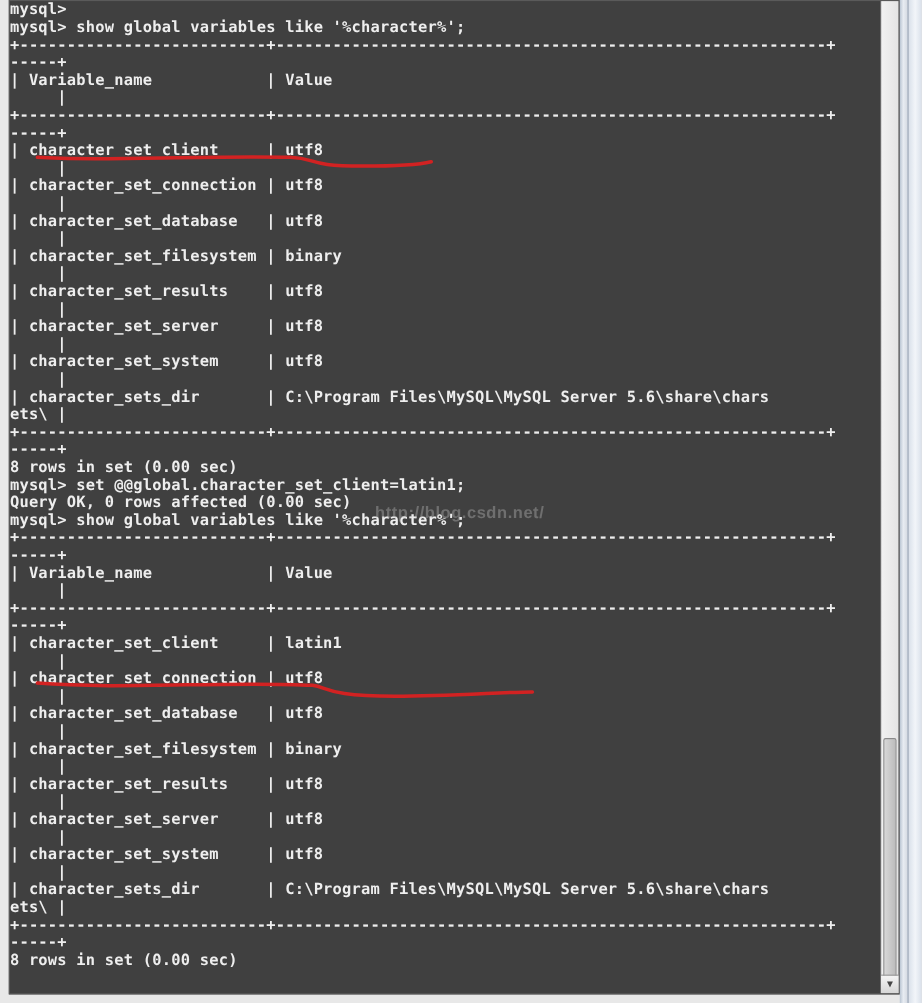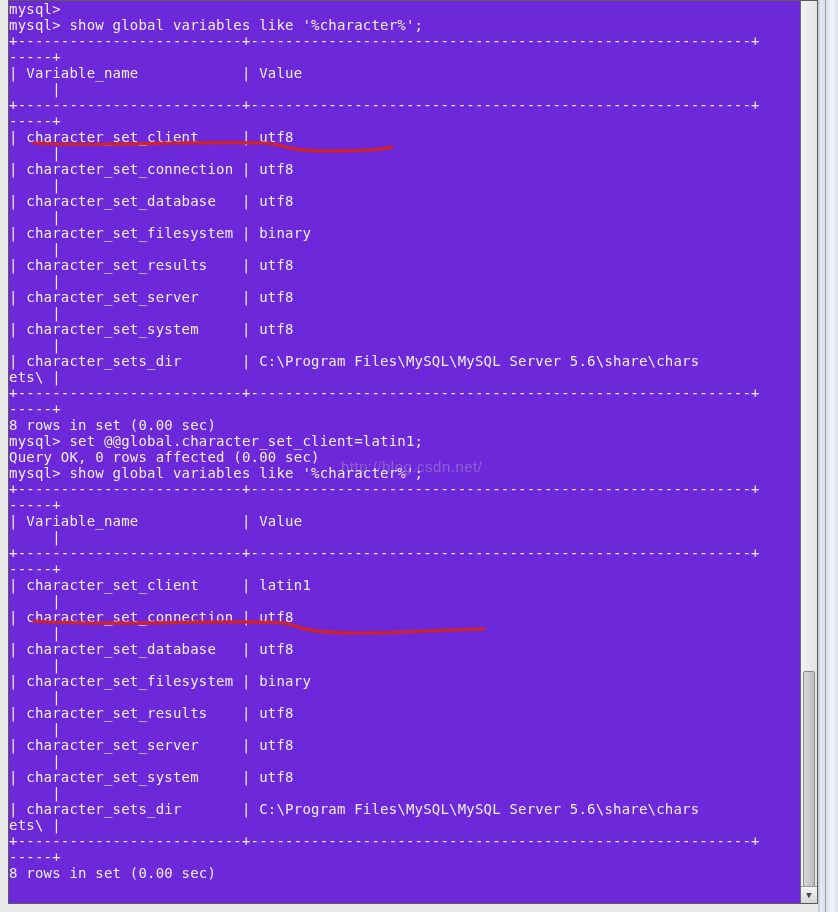--- a/index.html
+++ b/index.html
@@ -16,24 +16,25 @@
     width: 838px;
     height: 912px;
     box-sizing: border-box;
   }
   .terminal-wrap {
     position: absolute;
     left: 8px;
     top: 0;
     width: 810px;   
     height: 904px;
-    background: #6d28d9;
+    background: #404040;
     border: 1px solid #5a5a5a;
     box-sizing: border-box;
     overflow: hidden;
+    font-weight: bold;
   }
   .terminal {
     box-sizing: border-box;
     padding: 0;
     color: #eeeeee;
     font-size: 14px;
     line-height: 16px;
     white-space: pre;
     letter-spacing: 0.2px;
     position: relative;

